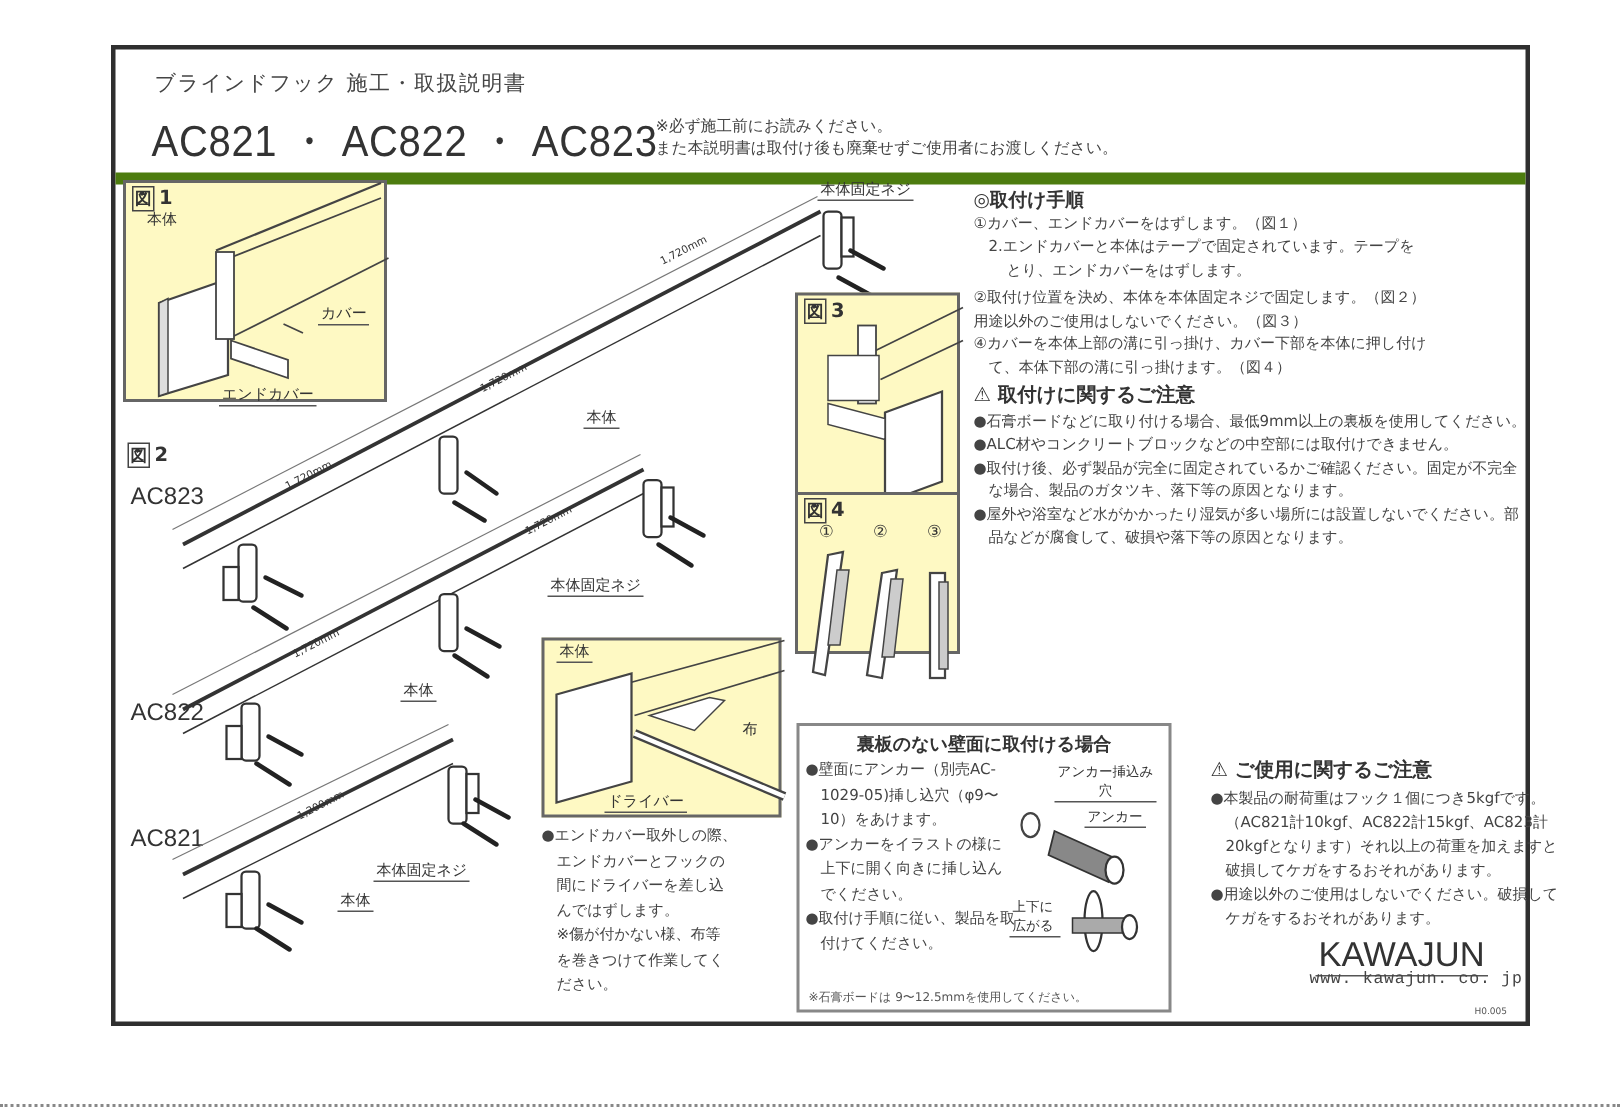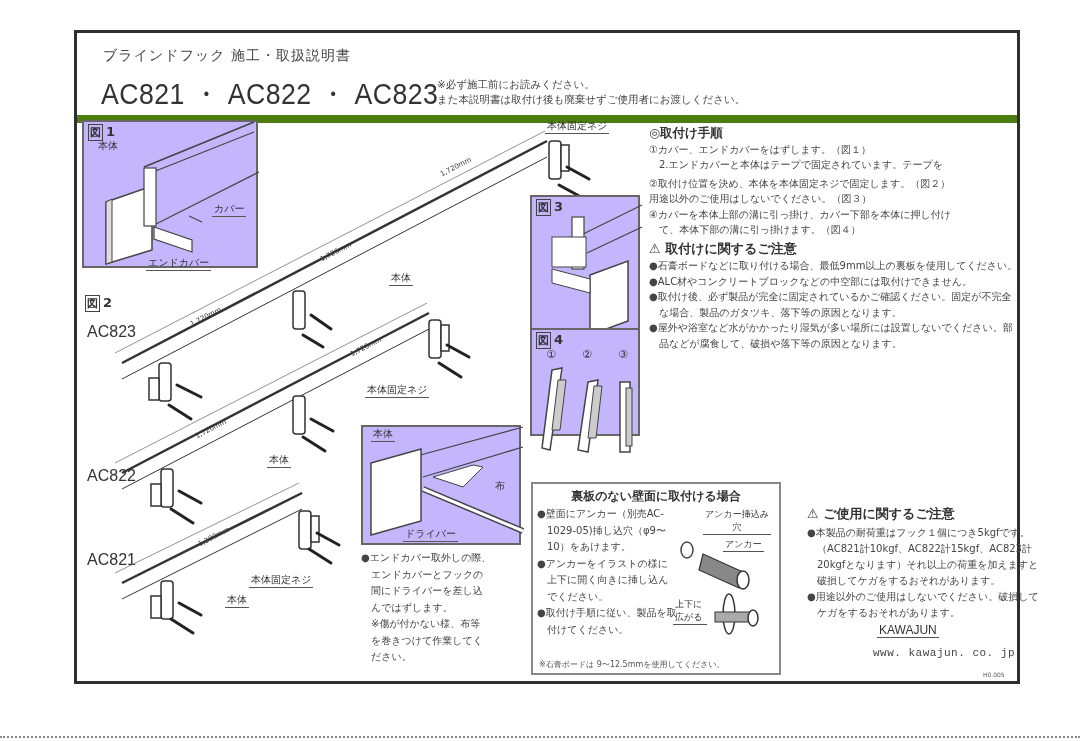--- a/index.html
+++ b/index.html
@@ -7,39 +7,39 @@
            font-family:"DejaVu Sans", sans-serif; color:#333; }
     .sheet { position:absolute; left:74px; top:30px; width:946px; height:654px;
              border:3px solid #2f2f2f; box-sizing:border-box; background:#fff; }
     .header { position:absolute; left:0; top:0; width:100%; height:82px;
               border-bottom:8px solid #4d7c0f; }
     .subtitle { position:absolute; left:26px; top:14px; font-size:14px; letter-spacing:1px; color:#444; }
     .models { position:absolute; left:24px; top:42px; font-family:"Liberation Sans", sans-serif;
               font-size:29px; color:#333; letter-spacing:0.5px; transform:scaleX(0.92); transform-origin:left; }
     .notice { position:absolute; left:360px; top:44px; font-size:10.5px; line-height:15px; color:#444; }
     .abs { position:absolute; }
-    .fig-box { position:absolute; border:2px solid #666; background:#c4b5fd; box-sizing:border-box; }
+    .fig-box { position:absolute; border:2px solid #666; background:#fef9c3; box-sizing:border-box; }
     .fig-label { position:absolute; font-size:13px; font-weight:bold; color:#333; }
     .fig-label .kanji { display:inline-block; border:1.5px solid #444; padding:0 1px; font-size:11px; margin-right:3px; }
     .callout { position:absolute; font-size:10px; color:#333; border-bottom:1px solid #555; padding:0 2px; white-space:nowrap; }
     .model-tag { position:absolute; font-family:"Liberation Sans", sans-serif; font-size:16px; color:#333; }
     .right-col { position:absolute; left:572px; top:92px; width:370px; font-size:10px; line-height:15.5px; color:#444; }
     .right-col .h { font-size:12.5px; font-weight:bold; color:#333; margin-bottom:1px; }
     .right-col .warn-h { font-size:13px; font-weight:bold; color:#333; margin:3px 0 2px 0; }
     .indent1 { padding-left:10px; }
     .indent2 { padding-left:22px; }
     .hang { padding-left:10px; text-indent:-10px; }
     .usage { position:absolute; left:730px; top:425px; width:232px; font-size:10px; line-height:16px; color:#444;margin-top:48px; }
     .usage .warn-h { font-size:13px; font-weight:bold; color:#333; margin-bottom:3px; }
     .anchor-box { position:absolute; left:454px; top:449px; width:250px; height:193px; border:2px solid #888; box-sizing:border-box; }
     .anchor-box .title { position:absolute; left:0; top:4px; width:100%; text-align:center; font-size:12px; font-weight:bold; color:#333; }
     .anchor-box .body { position:absolute; left:4px; top:22px; width:140px; font-size:10px; line-height:16.5px; color:#444; }
     .anchor-box .foot { position:absolute; left:6px; bottom:3px; font-size:8px; color:#555; }
     .remove-note { position:absolute; left:284px; top:517px; width:150px; font-size:10px; line-height:16.5px; color:#444; }
-    .logo { position:absolute; left:800px; top:590px; font-family:"Liberation Sans", sans-serif; font-size:12px; letter-spacing:0px; color:#333; border-bottom:1.5px solid #555; padding:0 2px; }
+    .logo { position:absolute; left:800px; top:590px; font-family:"Liberation Sans", sans-serif; font-size:23px; letter-spacing:0px; color:#333; border-bottom:1.5px solid #555; padding:0 2px; }
     .url { position:absolute; left:796px; top:614px; font-family:"Liberation Mono", monospace; font-size:11px; color:#444; letter-spacing:0.5px; }
     .code { position:absolute; left:906px; top:638px; font-size:6px; color:#555; }
     .bottom-rule { position:absolute; left:0; top:736px; width:1080px; height:0; border-top:2px dotted #888; }
     svg { position:absolute; overflow:visible; }
   </style>
 </head>
 <body>
 
 <div class="sheet">
 
@@ -215,20 +215,21 @@
       <rect x="182" y="128" width="36" height="10" fill="#aaa" stroke="#333" stroke-width="1"></rect>
       <ellipse cx="220" cy="134" rx="5" ry="8" fill="#fff" stroke="#333" stroke-width="1.5"></ellipse>
     </svg>
     <div class="foot">※石膏ボードは 9〜12.5mmを使用してください。</div>
   </div>
 
   <div class="right-col">
     <div class="h">◎取付け手順</div>
     <div>①カバー、エンドカバーをはずします。（図１）</div>
     <div class="indent1">2.エンドカバーと本体はテープで固定されています。テープを</div>
+    <div class="indent2">とり、エンドカバーをはずします。</div>
     <div style="margin-top:3px;">②取付け位置を決め、本体を本体固定ネジで固定します。（図２）</div>
     <div>用途以外のご使用はしないでください。（図３）</div>
     <div>④カバーを本体上部の溝に引っ掛け、カバー下部を本体に押し付け</div>
     <div class="indent1">て、本体下部の溝に引っ掛けます。（図４）</div>
 
     <div class="warn-h">
       <span>⚠</span>
       <span>取付けに関するご注意</span>
     </div>
     <div class="hang">●石膏ボードなどに取り付ける場合、最低9mm以上の裏板を使用してください。</div>

